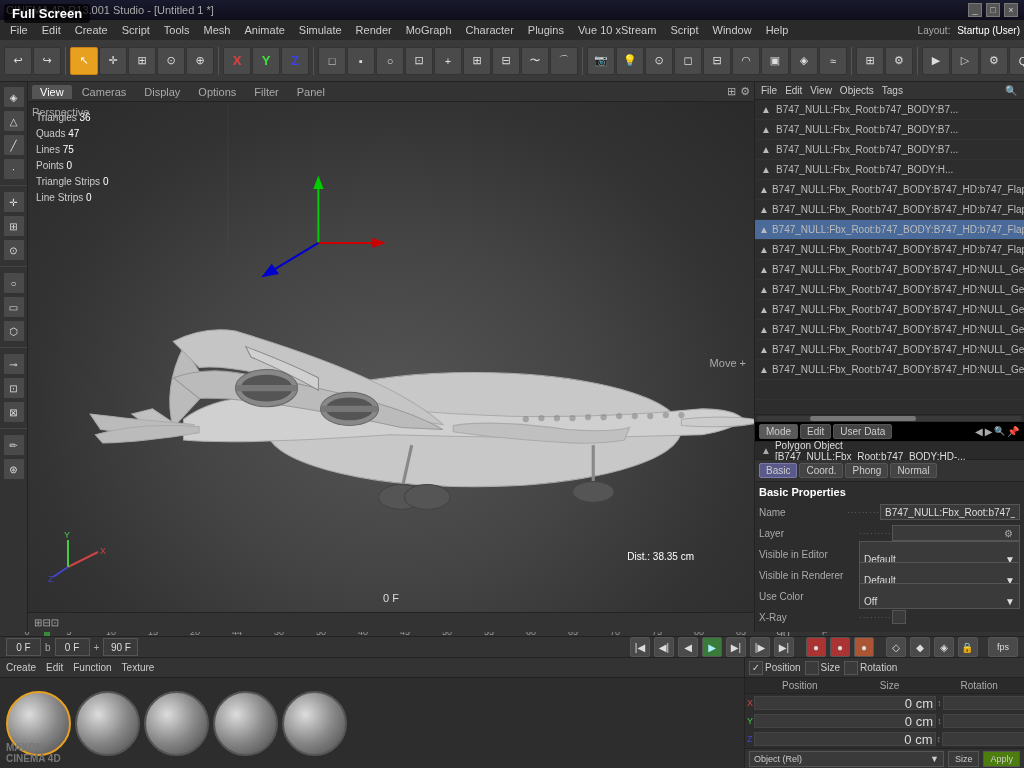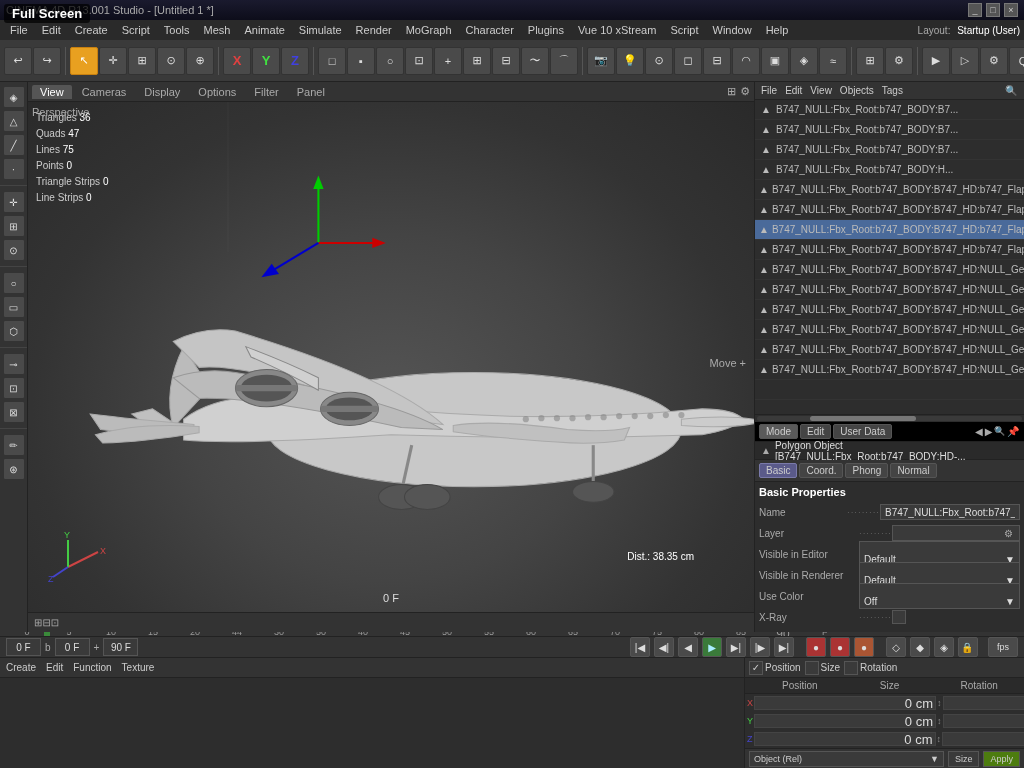--- a/index.html
+++ b/index.html
@@ -946,20 +946,28 @@
 
   <div style="display:flex; flex:1;">
 
     <div id="materials-area">
       <div id="materials-toolbar">
         <span class="mat-menu-item">Create</span>
         <span class="mat-menu-item">Edit</span>
         <span class="mat-menu-item">Function</span>
         <span class="mat-menu-item">Texture</span>
       </div>
+      <div id="materials-list">
+        <div id="maxon-logo">MAXON<br>CINEMA 4D</div>
+        <div class="mat-ball selected"></div>
+        <div class="mat-ball"></div>
+        <div class="mat-ball"></div>
+        <div class="mat-ball"></div>
+        <div class="mat-ball"></div>
+      </div>
     </div>
 
     <div style="width:280px; background:#2d2d2d; border-left:1px solid #222; display:flex; flex-direction:column;">
 
       <div style="height:20px; background:#333; display:flex; align-items:center; padding:0 4px; font-size:10px; border-bottom:1px solid #222; gap:4px;">
         <div style="display:flex; align-items:center; gap:2px;">
           <div style="width:14px; height:14px; background:#3a3a3a; border:1px solid #555; display:flex; align-items:center; justify-content:center;">✓</div>
           <span>Position</span>
         </div>
         <div style="display:flex; align-items:center; gap:2px;">

